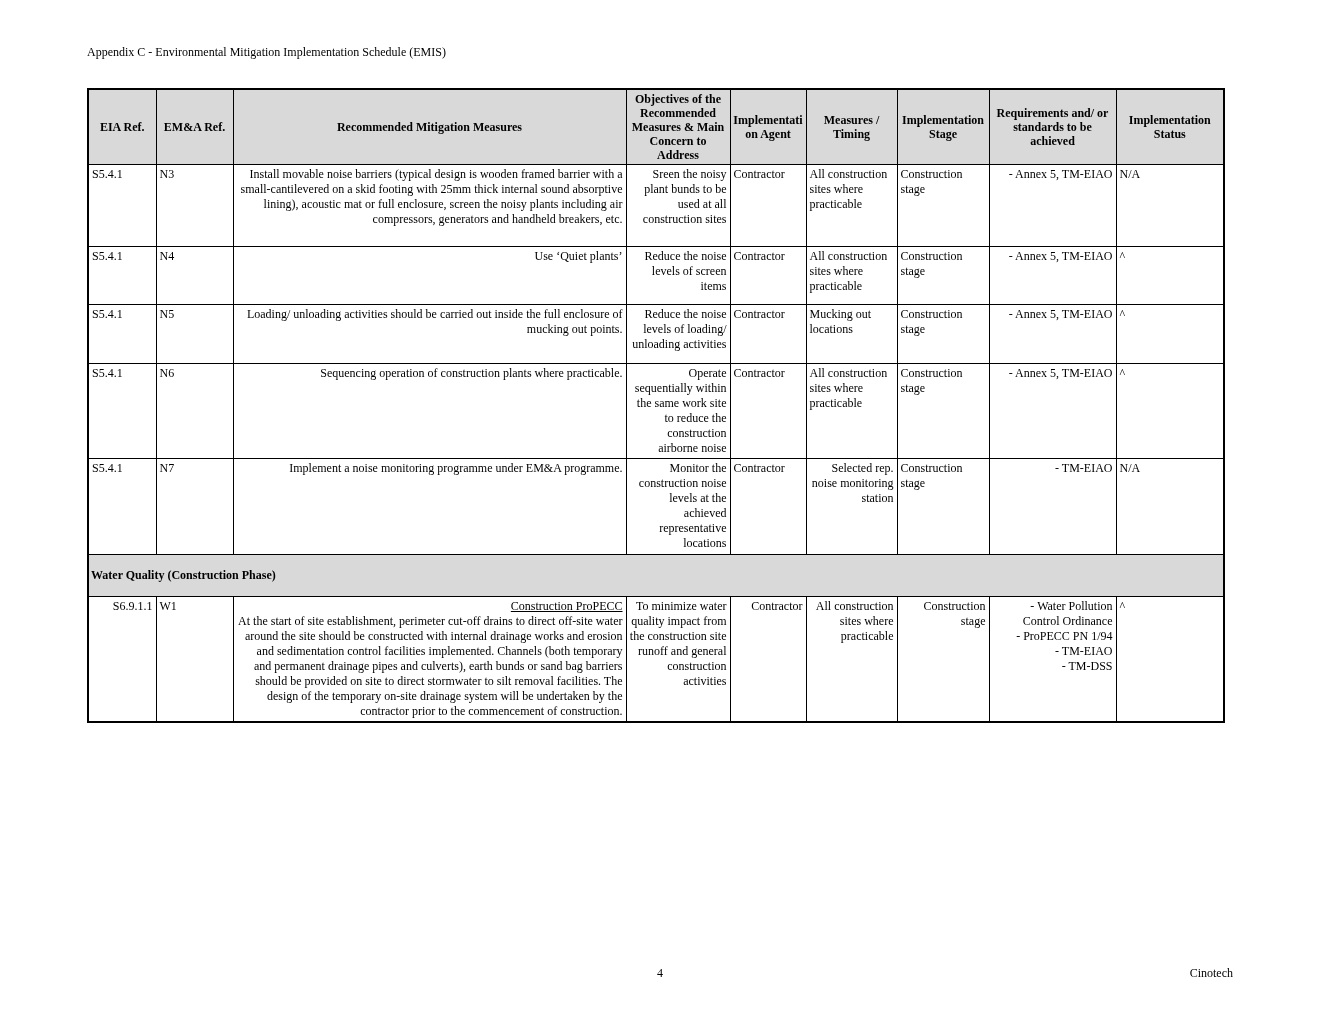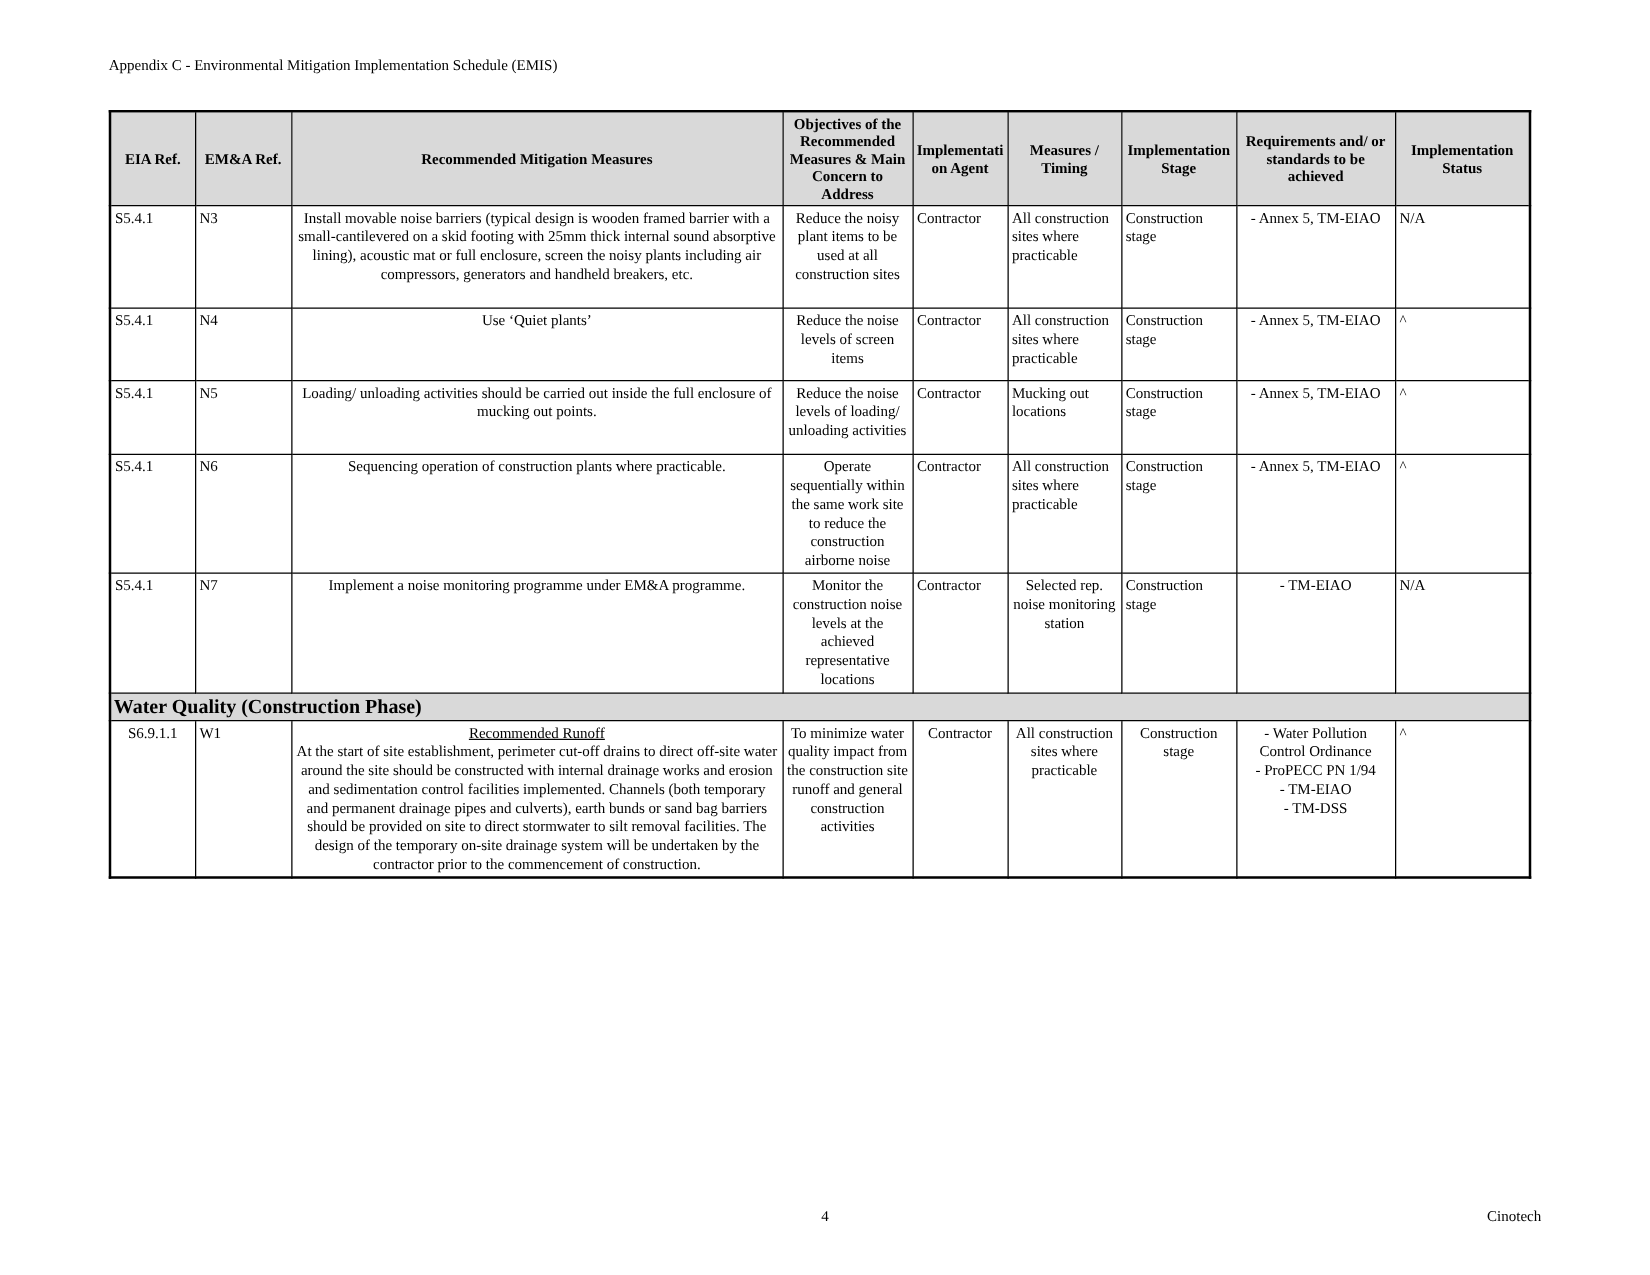--- a/index.html
+++ b/index.html
@@ -43,29 +43,29 @@
   table.emis td {
     font-size: 12px;
     line-height: 15px;
     vertical-align: top;
     padding: 2px 3px;
     overflow-wrap: break-word;
     word-wrap: break-word;
     background: #ffffff;
   }
   td.c { }
-  td.l { text-align: center; }
+  td.l { text-align: right; }
   td.req { white-space: pre-line; margin-left: 38px; }
   td.status-cell { font-size: 11px; }
   tr.section-row td {
     background: #d9d9d9;
     font-weight: bold;
-    font-size: 16px;
+    font-size: 12px;
     line-height: 13px;
-    padding: 4px 2px;
+    padding: 14px 2px;
     text-align: left;
     vertical-align: middle;
   }
   .underline { text-decoration: underline; }
   .footer-page {
     position: absolute;
     left: 0; top: 966px;
     width: 1320px;
     text-align: center;
     font-size: 12px;
@@ -104,21 +104,21 @@
       <th>Implementation Stage</th>
       <th>Requirements and/ or standards to be achieved</th>
       <th>Implementation Status</th>
     </tr>
   </thead>
   <tbody>
     <tr style="height:82px">
       <td class="c">S5.4.1</td>
       <td class="c">N3</td>
       <td class="l">Install movable noise barriers (typical design is wooden framed barrier with a small-cantilevered on a skid footing with 25mm thick internal sound absorptive lining), acoustic mat or full enclosure, screen the noisy plants including air compressors, generators and handheld breakers, etc.</td>
-      <td class="l">Reduce the noisy plant items to be used at all construction sites</td>
+      <td class="l">Sreen the noisy plant bunds to be used at all construction sites</td>
       <td class="c">Contractor</td>
       <td class="c">All construction sites where practicable</td>
       <td class="c">Construction stage</td>
       <td class="l req">- Annex 5, TM-EIAO</td>
       <td class="c status-cell">N/A</td>
     </tr>
     <tr style="height:58px">
       <td class="c">S5.4.1</td>
       <td class="c">N4</td>
       <td class="l">Use ‘Quiet plants’</td>
@@ -162,21 +162,21 @@
       <td class="l req">- TM-EIAO</td>
       <td class="c status-cell">N/A</td>
     </tr>
     <tr class="section-row" style="height:15px">
       <td colspan="9">Water Quality (Construction Phase)</td>
     </tr>
     <tr style="height:118px">
       <td class="l">S6.9.1.1</td>
       <td class="c">W1</td>
       <td class="l">
-        <div class="underline">Recommended Runoff</div>
+        <div class="underline">Construction ProPECC</div>
         <div>At the start of site establishment, perimeter cut-off drains to direct off-site water around the site should be constructed with internal drainage works and erosion and sedimentation control facilities implemented.  Channels (both temporary and permanent drainage pipes and culverts), earth bunds or sand bag barriers should be provided on site to direct stormwater to silt removal facilities.  The design of the temporary on-site drainage system will be undertaken by the contractor prior to the commencement of construction.</div>
       </td>
       <td class="l">To minimize water quality impact from the construction site runoff and general construction activities</td>
       <td class="l">Contractor</td>
       <td class="l">All construction sites where practicable</td>
       <td class="l">Construction stage</td>
       <td class="l req">- Water Pollution Control Ordinance
 - ProPECC PN 1/94
 - TM-EIAO
 - TM-DSS</td>

